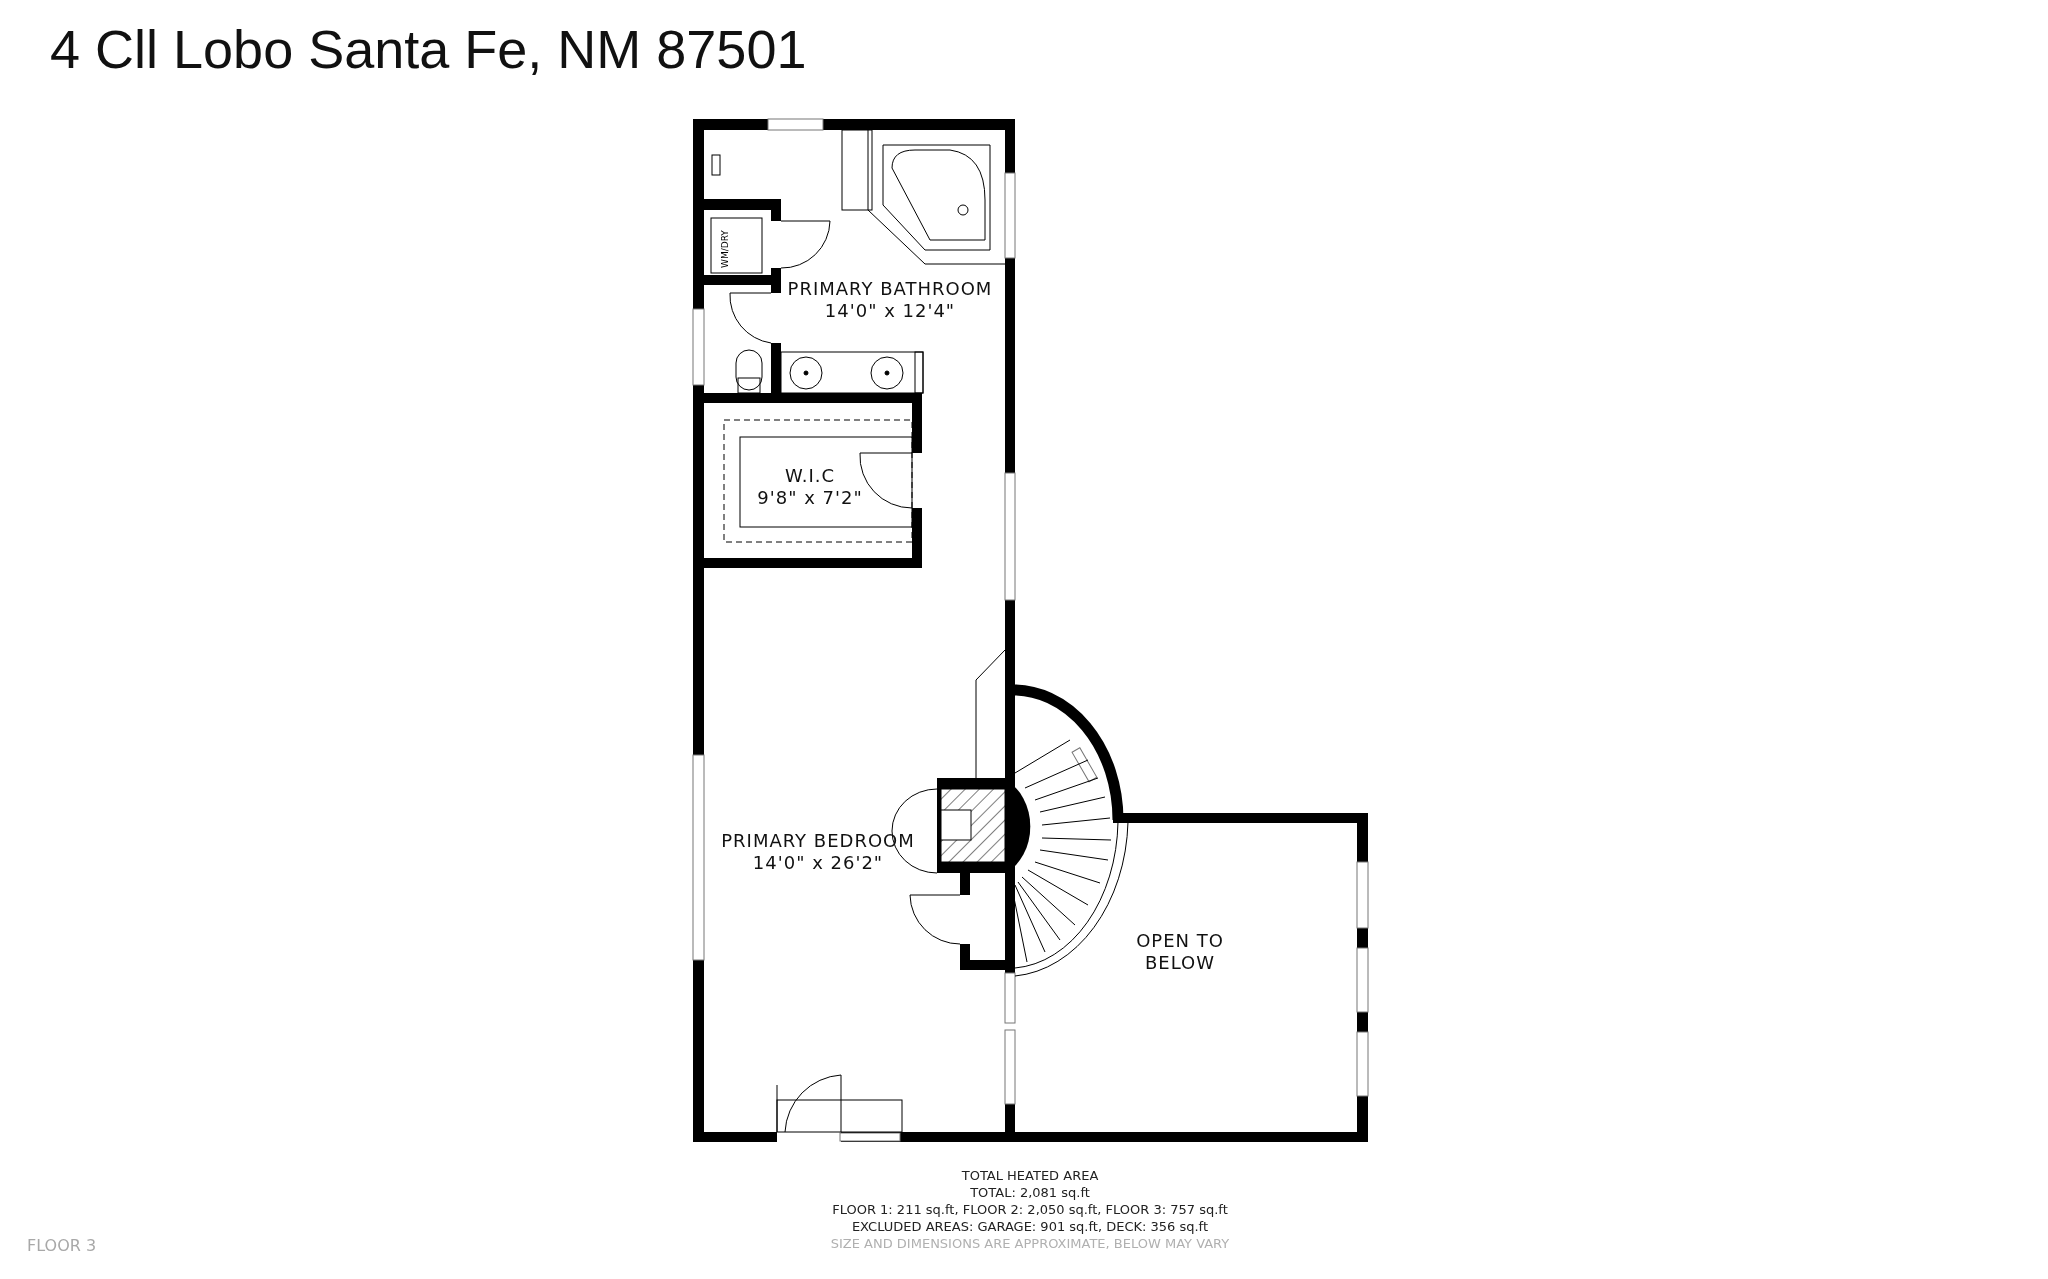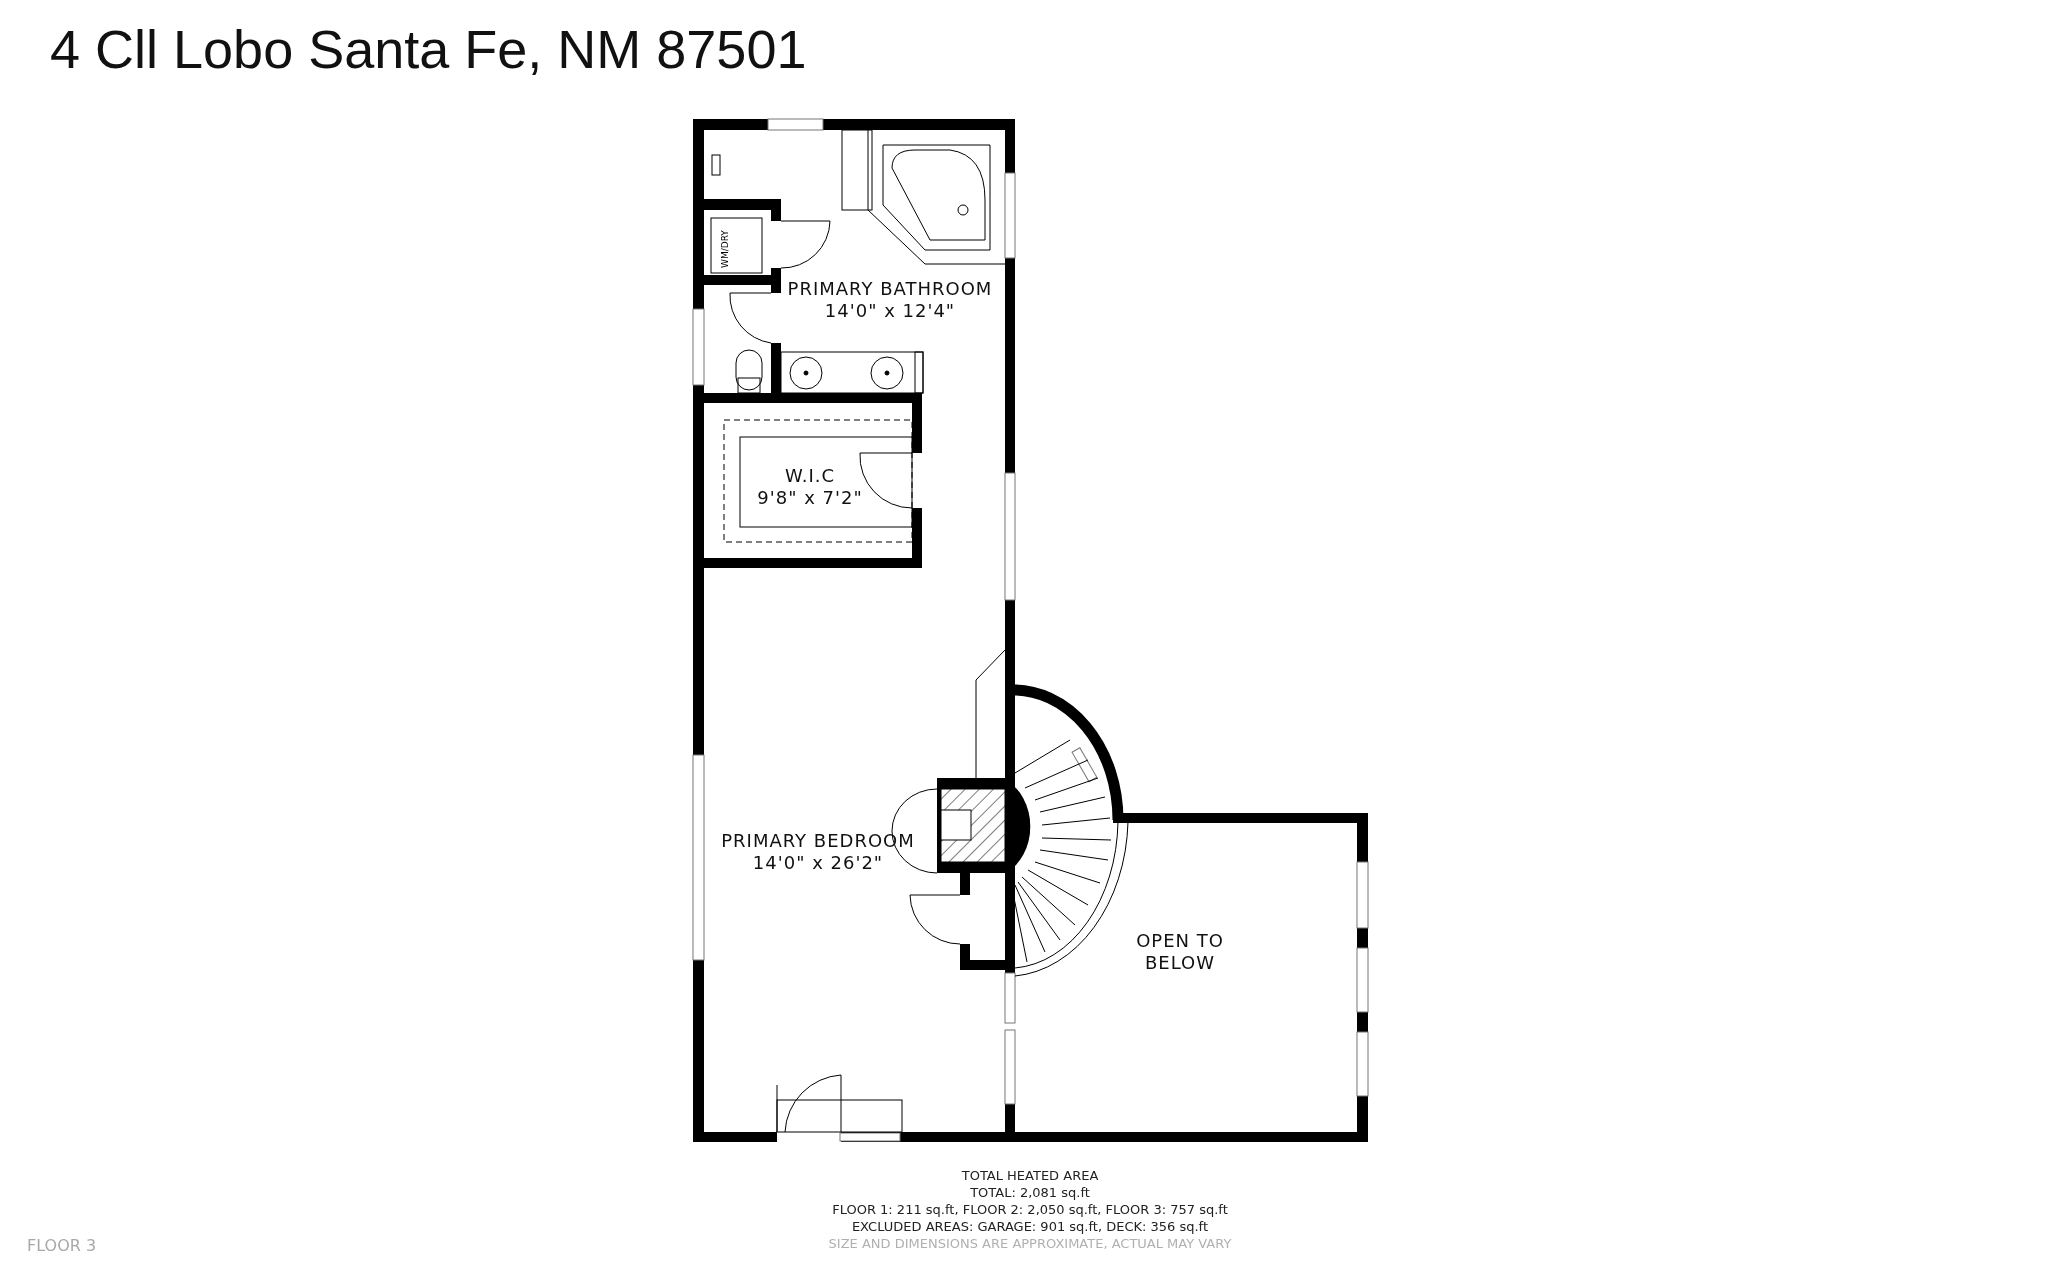--- a/index.html
+++ b/index.html
@@ -167,16 +167,16 @@
 </div>
 <div class="room-label" style="left:1100px; top:930px; width:160px;">
   <div>OPEN TO BELOW</div>
 </div>
 
 <div class="summary">
   <div>TOTAL HEATED AREA</div>
   <div>TOTAL: 2,081 sq.ft</div>
   <div>FLOOR 1: 211 sq.ft, FLOOR 2: 2,050 sq.ft, FLOOR 3: 757 sq.ft</div>
   <div>EXCLUDED AREAS: GARAGE: 901 sq.ft, DECK: 356 sq.ft</div>
-  <div class="muted">SIZE AND DIMENSIONS ARE APPROXIMATE, ACTUAL MAY VARY</div>
+  <div class="muted">SIZE AND DIMENSIONS ARE APPROXIMATE, BELOW MAY VARY</div>
 </div>
 
 <div class="floor-tag">FLOOR 3</div>
 
 </body></html>

